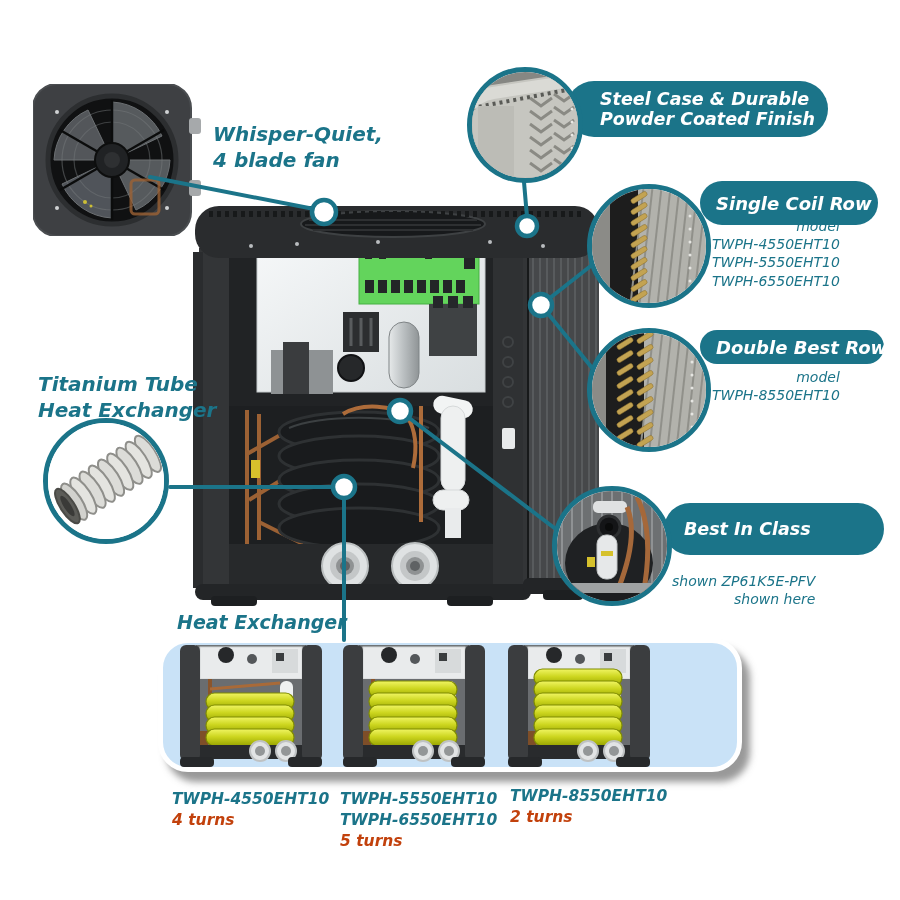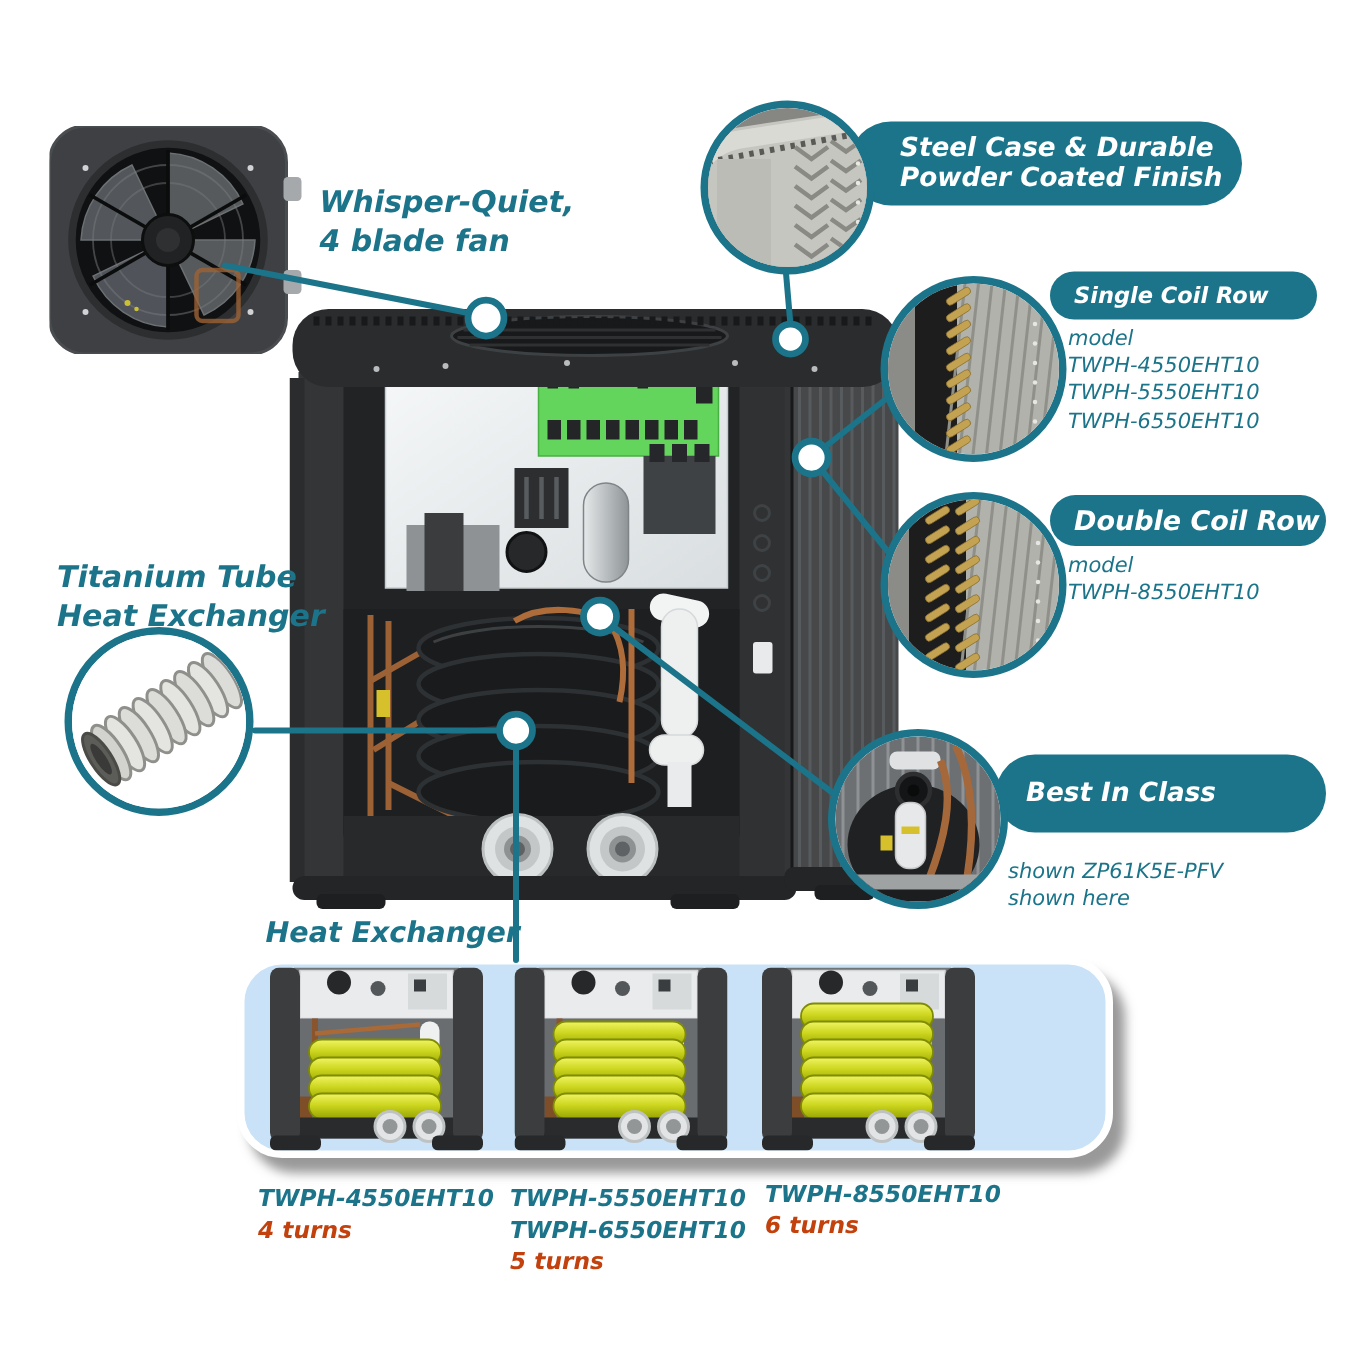--- a/index.html
+++ b/index.html
@@ -13,21 +13,21 @@
     color:#1b7489;font-weight:bold;font-style:italic;font-size:20px;line-height:1.28;
     z-index:6;white-space:nowrap;
   }
   .badge{
     position:absolute;background:#1b7489;color:#ffffff;font-weight:bold;font-style:italic;
     border-radius:30px;display:flex;flex-direction:column;justify-content:center;
     z-index:5;box-sizing:border-box;white-space:nowrap;
   }
   .model-text{
     position:absolute;color:#1b7489;font-style:italic;font-size:14px;line-height:1.3;
-    z-index:6;white-space:nowrap;
+    z-index:6;white-space:nowrap;text-align:right;
   }
   .inset{
     position:absolute;border-radius:50%;border:5px solid #1b7489;overflow:hidden;
     background:#ffffff;z-index:7;box-sizing:border-box;
   }
   .inset svg{display:block;}
   
   .he-panel{
     position:absolute;left:158px;top:638px;width:584px;height:134px;
     background:#c9e2f7;border:5px solid #ffffff;border-radius:30px;
@@ -278,32 +278,32 @@
   <div class="abs teal-callout" style="left:213px;top:122px">
     <span style="display:block">Whisper-Quiet,</span>
     <span style="display:block">4 blade fan</span>
   </div>
 
   <div class="badge" style="left:566px;top:81px;width:262px;height:56px;padding-left:34px;font-size:17.5px">
     <span>Steel Case &amp; Durable</span>
     <span>Powder Coated Finish</span>
   </div>
 
-  <div class="badge" style="left:700px;top:181px;width:178px;height:32px;padding-left:16px;font-size:15px">
+  <div class="badge" style="left:700px;top:181px;width:178px;height:44px;padding-left:16px;font-size:18px">
     <span>Single Coil Row</span>
   </div>
   <div class="model-text" style="left:712px;top:217px">
     <span style="display:block">model</span>
     <span style="display:block">TWPH-4550EHT10</span>
     <span style="display:block">TWPH-5550EHT10</span>
     <span style="display:block">TWPH-6550EHT10</span>
   </div>
 
   <div class="badge" style="left:700px;top:330px;width:184px;height:34px;padding-left:16px;font-size:18px">
-    <span>Double Coil Row</span>
+    <span>Double Best Row</span>
   </div>
   <div class="model-text" style="left:712px;top:368px">
     <span style="display:block">model</span>
     <span style="display:block">TWPH-8550EHT10</span>
   </div>
 
   <div class="abs teal-callout" style="left:38px;top:372px">
     <span style="display:block">Titanium Tube</span>
     <span style="display:block">Heat Exchanger</span>
   </div>
@@ -582,16 +582,16 @@
     <span class="model-line">TWPH-4550EHT10</span>
     <span class="turns-line">4 turns</span>
   </div>
   <div class="variant-label" style="left:340px;top:789px">
     <span class="model-line">TWPH-5550EHT10</span>
     <span class="model-line">TWPH-6550EHT10</span>
     <span class="turns-line">5 turns</span>
   </div>
   <div class="variant-label" style="left:510px;top:786px">
     <span class="model-line">TWPH-8550EHT10</span>
-    <span class="turns-line">6 turns</span>
+    <span class="turns-line">2 turns</span>
   </div>
 
 </div>
 
 </body></html>

